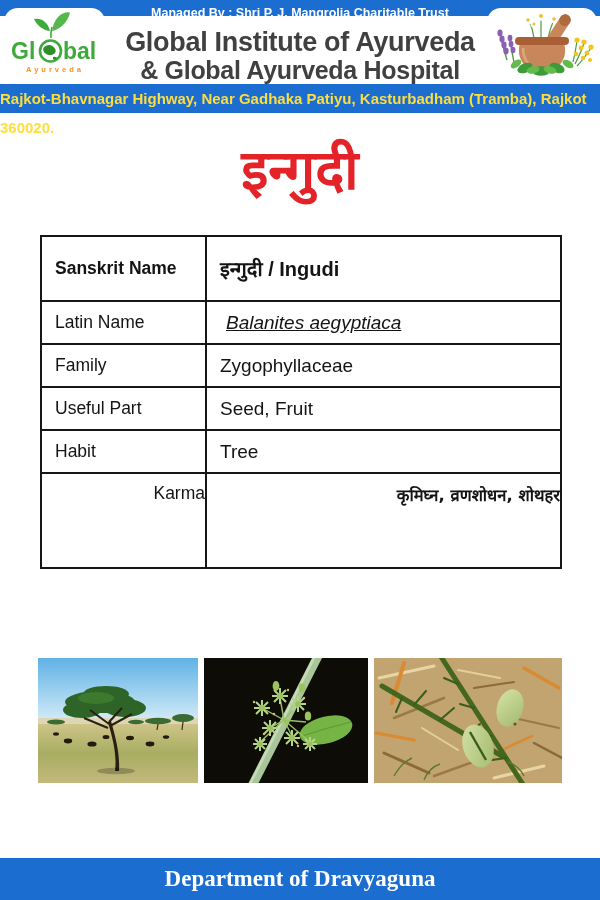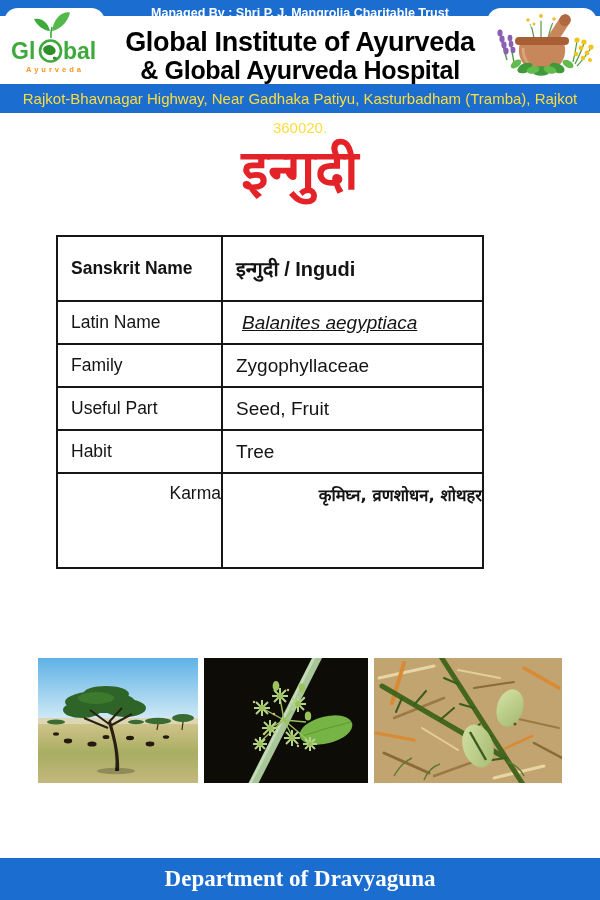--- a/index.html
+++ b/index.html
@@ -3,35 +3,35 @@
 <meta charset="utf-8">
 <style>
   html,body{margin:0;padding:0;background:#888;}
   .poster{
     position:relative;width:600px;height:900px;background:#ffffff;
     font-family:"Liberation Sans",sans-serif;overflow:hidden;margin:0 auto;
   }
   
   .strip-top{position:absolute;top:0;left:0;width:600px;height:16px;background:#1c6dd0;}
   .managed{display:block;text-align:center;color:#ffffff;font-size:12.5px;font-weight:600;line-height:27px;}
-  .inst-title{position:absolute;top:27px;left:0;width:600px;text-align:center;color:#000000;}
+  .inst-title{position:absolute;top:27px;left:0;width:600px;text-align:center;color:#404040;}
   .inst-line1{font-size:27px;font-weight:800;line-height:30px;letter-spacing:-.3px;}
   .inst-line2{font-size:25px;font-weight:800;line-height:27px;letter-spacing:-.3px;}
   .strip-address{position:absolute;top:84px;left:0;width:600px;height:29px;background:#1c6dd0;}
-  .address{display:block;text-align:center;color:#ffdd3c;font-size:15px;font-weight:400;line-height:29px;}
+  .address{display:block;text-align:left;color:#ffdd3c;font-size:15px;font-weight:700;line-height:29px;}
   .logo-box{position:absolute;top:8px;left:4px;width:101px;height:76px;background:#fff;border-radius:14px;z-index:2;}
   .herb-art-box{position:absolute;top:8px;right:3px;width:110px;height:76px;background:#fff;border-radius:14px;z-index:2;}
   .logo-box svg,.herb-art-box svg{width:100%;height:100%;display:block;}
   
   .herb-title{
     position:absolute;top:124px;left:0;width:600px;margin:0;text-align:center;
     color:#e42329;font-family:"DejaVu Sans",sans-serif;font-weight:bold;font-size:55px;line-height:92px;
   }
   
-  .info-table{position:absolute;top:235px;left:40px;width:428px;border-collapse:collapse;table-layout:fixed;margin-left:16px;}
+  .info-table{position:absolute;top:235px;left:40px;width:522px;border-collapse:collapse;table-layout:fixed;}
   .info-table td{border:2px solid #161616;padding:0 0 0 13px;vertical-align:middle;color:#141414;background:#fff;}
   .info-table .col-label{width:165px;}
   td.label{font-size:17.5px;}
   td.value{font-size:19px;}
   tr.r0 td{height:63px;}
   tr.r0 td.label{font-weight:bold;}
   tr.r0 td.value{font-weight:bold;font-size:20px;font-family:"Liberation Sans","DejaVu Sans",sans-serif;}
   tr.r1 td,tr.r2 td,tr.r3 td,tr.r4 td{height:41px;}
   tr.r5 td{height:41px;}
   tr.r1 td.value{font-style:italic;text-decoration:underline;padding-left:19px;}

